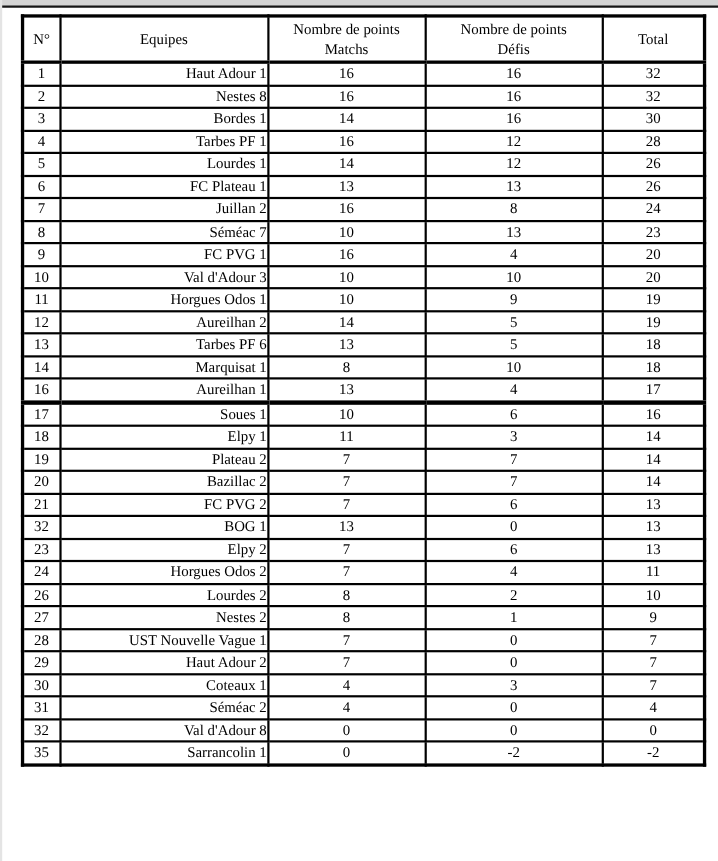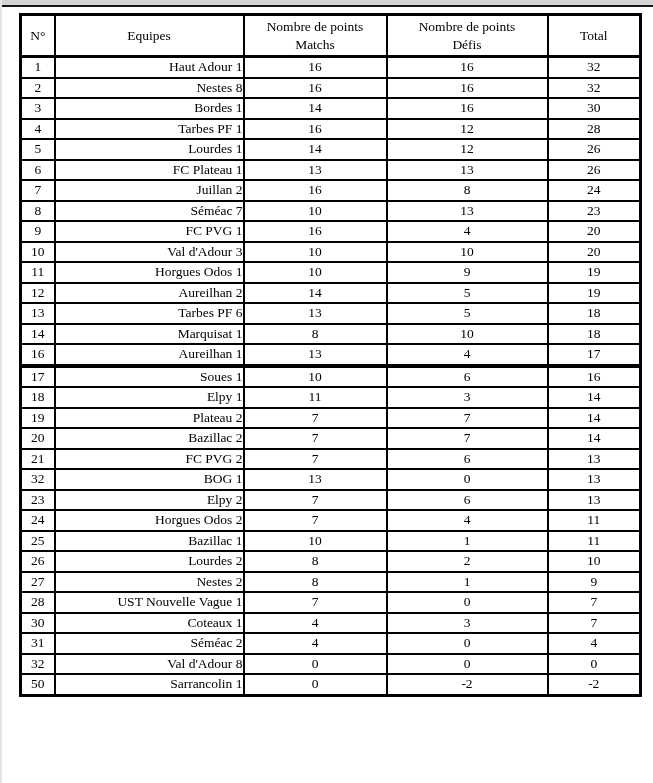--- a/index.html
+++ b/index.html
@@ -254,27 +254,20 @@
     <td class="num">13</td>
   </tr>
         <tr>
     <td class="rank">24</td>
     <td class="team">Horgues Odos 2</td>
     <td class="num">7</td>
     <td class="num">4</td>
     <td class="num">11</td>
   </tr>
         <tr>
-    <td class="rank">25</td>
-    <td class="team">Bazillac 1</td>
-    <td class="num">10</td>
-    <td class="num">1</td>
-    <td class="num">11</td>
-  </tr>
-        <tr>
     <td class="rank">26</td>
     <td class="team">Lourdes 2</td>
     <td class="num">8</td>
     <td class="num">2</td>
     <td class="num">10</td>
   </tr>
         <tr>
     <td class="rank">27</td>
     <td class="team">Nestes 2</td>
     <td class="num">8</td>
@@ -282,20 +275,27 @@
     <td class="num">9</td>
   </tr>
         <tr>
     <td class="rank">28</td>
     <td class="team">UST Nouvelle Vague 1</td>
     <td class="num">7</td>
     <td class="num">0</td>
     <td class="num">7</td>
   </tr>
         <tr>
+    <td class="rank">29</td>
+    <td class="team">Haut Adour 2</td>
+    <td class="num">7</td>
+    <td class="num">0</td>
+    <td class="num">7</td>
+  </tr>
+        <tr>
     <td class="rank">30</td>
     <td class="team">Coteaux 1</td>
     <td class="num">4</td>
     <td class="num">3</td>
     <td class="num">7</td>
   </tr>
         <tr>
     <td class="rank">31</td>
     <td class="team">Séméac 2</td>
     <td class="num">4</td>
@@ -303,21 +303,21 @@
     <td class="num">4</td>
   </tr>
         <tr>
     <td class="rank">32</td>
     <td class="team">Val d'Adour 8</td>
     <td class="num">0</td>
     <td class="num">0</td>
     <td class="num">0</td>
   </tr>
         <tr>
-    <td class="rank">50</td>
+    <td class="rank">35</td>
     <td class="team">Sarrancolin 1</td>
     <td class="num">0</td>
     <td class="num">-2</td>
     <td class="num">-2</td>
   </tr>
       </tbody>
   </table>
 </div>
 
 </body></html>

